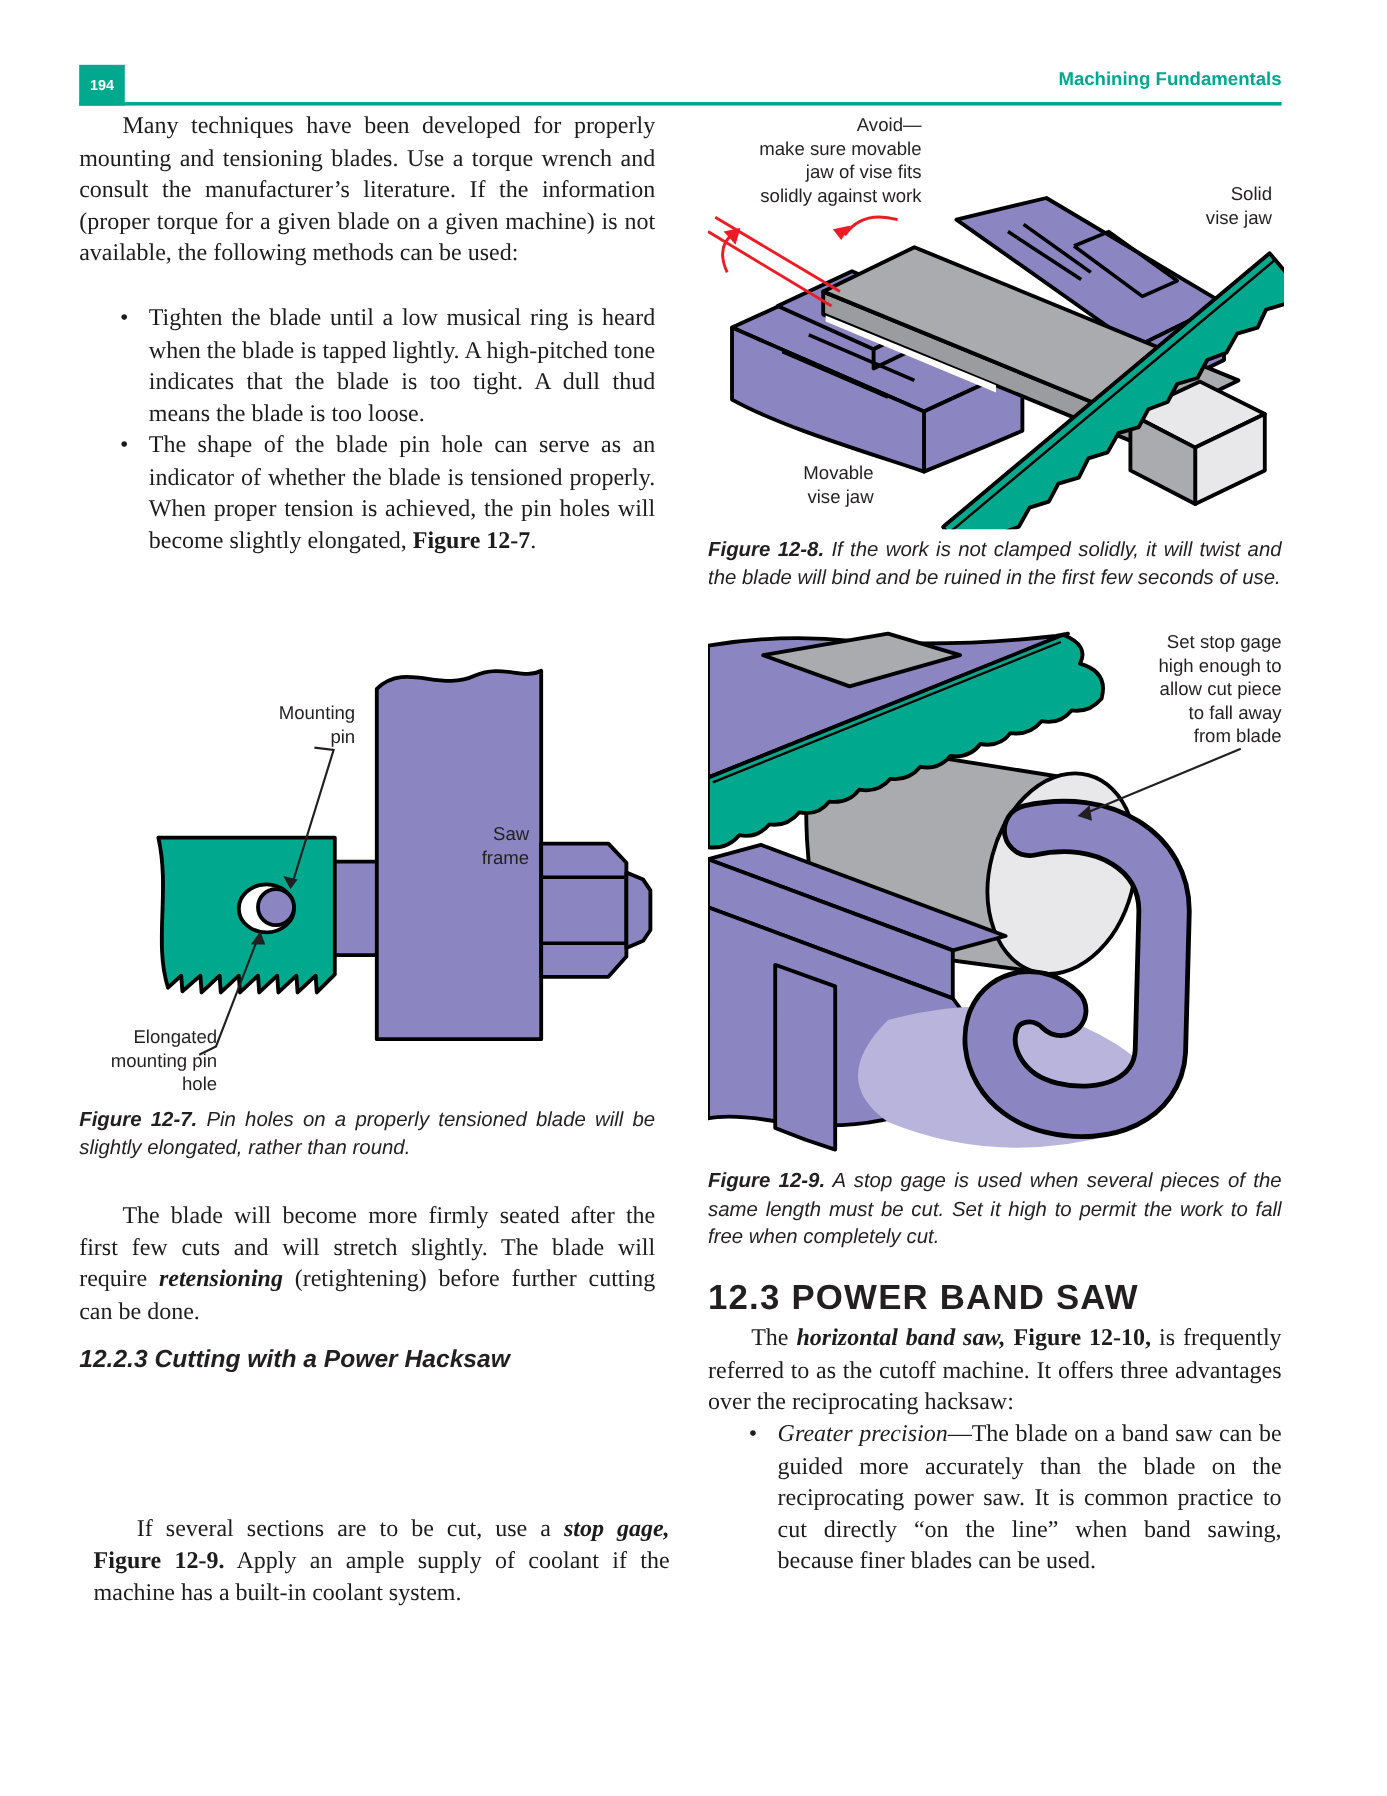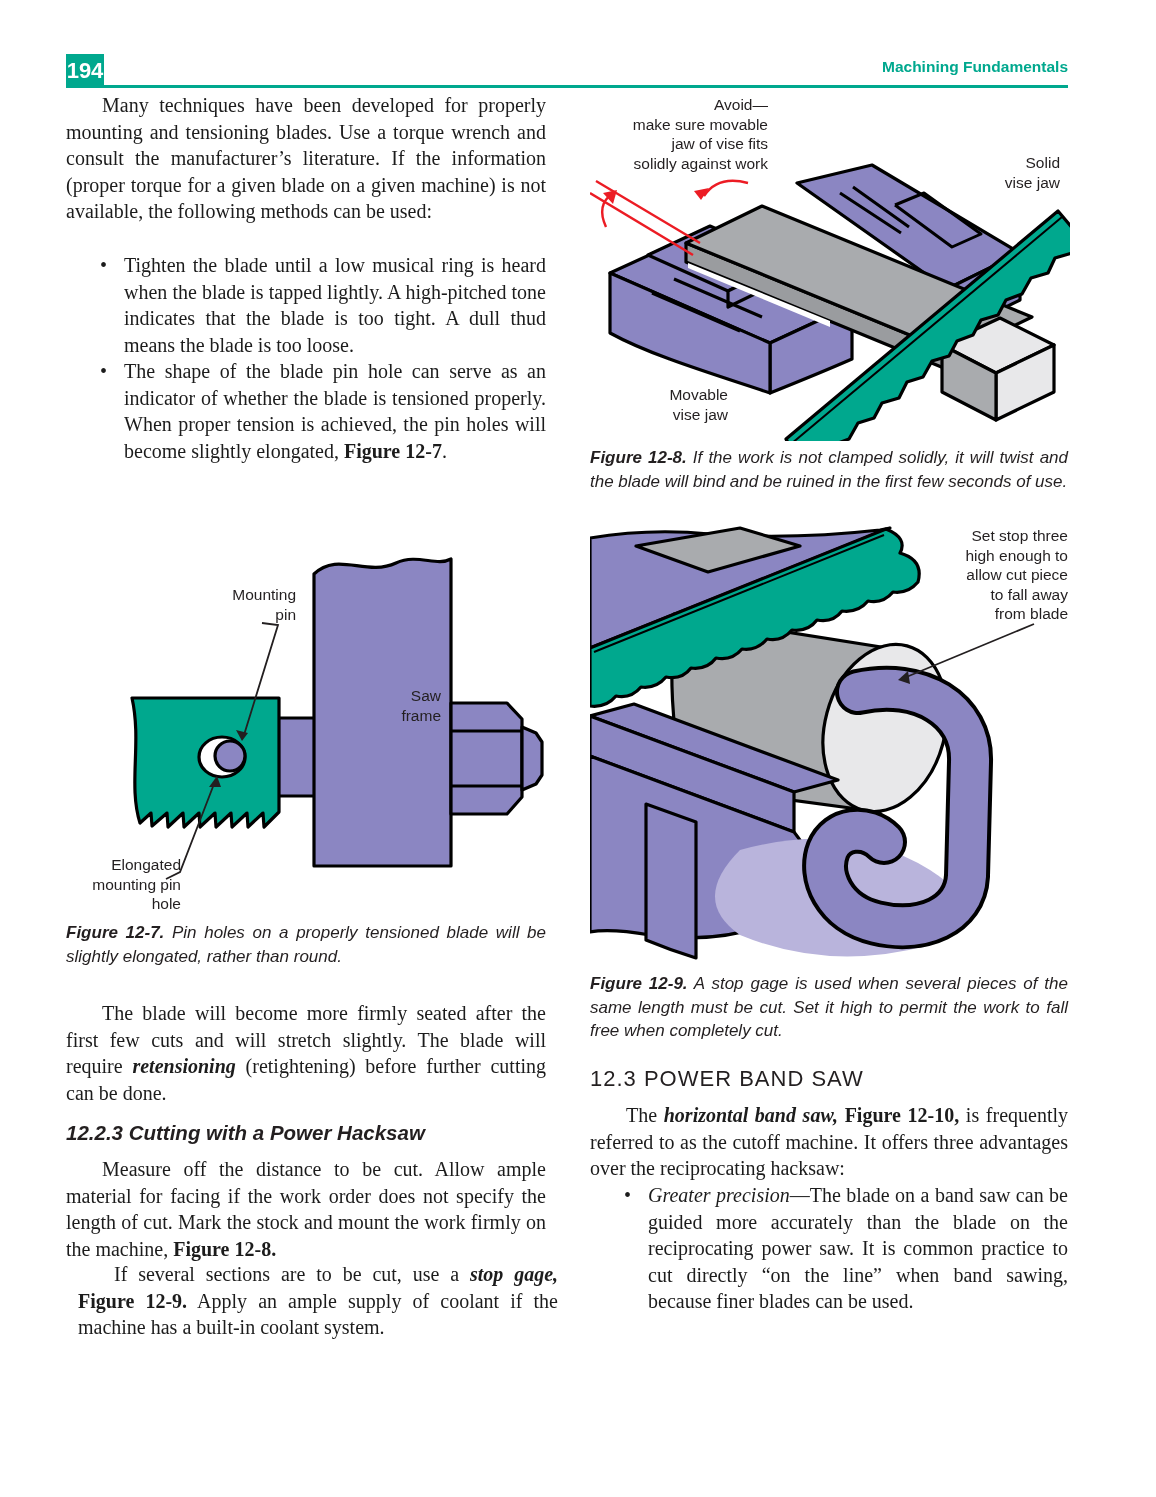--- a/index.html
+++ b/index.html
@@ -7,35 +7,35 @@
     --gray_dark:#9A9C9F; --gray_light:#E8E8EA; --red:#EC1C24; --ink:#231F20; --text:#1C1C1C;
   }
   *{margin:0;padding:0;box-sizing:border-box;}
   html,body{background:#fff;}
   .page{position:relative;width:1156px;height:1497px;background:#fff;overflow:hidden;
         font-family:"Liberation Serif","DejaVu Serif",serif;color:var(--text,#1c1c1c);}
   .abs{position:absolute;}
   
   .badge{left:66px;top:54px;width:38px;height:34px;background:var(--teal);color:#fff;
          display:flex;align-items:center;justify-content:center;
-         font-family:"Liberation Sans","DejaVu Sans",sans-serif;font-weight:700;font-size:22px;z-index:2;}
+         font-family:"Liberation Sans","DejaVu Sans",sans-serif;font-weight:700;font-size:12px;z-index:2;}
   .hrule{left:66px;top:85px;width:1002px;height:3px;background:var(--teal);}
   .htitle{right:88px;top:58px;font-family:"Liberation Sans","DejaVu Sans",sans-serif;
           font-weight:700;font-size:15.5px;color:var(--teal);}
   
   .body{font-size:20px;line-height:26.5px;text-align:justify;}
   .ind{text-indent:36px;}
   .b{font-weight:700;} .i{font-style:italic;}
   .bullets{font-size:20px;line-height:26.5px;}
   .bullet-item{position:relative;padding-left:58px;text-align:justify;}
   .dot{position:absolute;left:34px;top:0;}
   .h1{font-family:"Liberation Sans","DejaVu Sans",sans-serif;font-weight:700;font-style:italic;
       font-size:20.5px;color:var(--ink);}
-  .h2{font-family:"Liberation Sans","DejaVu Sans",sans-serif;font-weight:400;
-      font-size:22px;letter-spacing:1px;color:var(--ink);}
+  .h2{font-family:"Liberation Sans","DejaVu Sans",sans-serif;font-weight:700;
+      font-size:29px;letter-spacing:1px;color:var(--ink);}
   
   .figure{position:absolute;}
   .figure svg{position:absolute;left:0;top:0;}
   .fig-label{position:absolute;font-family:"Liberation Sans","DejaVu Sans",sans-serif;
              font-size:15.5px;line-height:19.5px;color:var(--ink);text-align:right;
              white-space:pre-line;z-index:3;}
   .caption{font-family:"Liberation Sans","DejaVu Sans",sans-serif;font-style:italic;
            font-size:17px;line-height:23.5px;color:var(--ink);text-align:justify;}
   .cap-lead{font-weight:700;}
   
@@ -102,23 +102,20 @@
   <p class="abs caption" style="left:66px;top:921px;width:480px;">
     <span class="cap-lead">Figure 12-7.</span><span> Pin holes on a properly tensioned blade will be slightly elongated, rather than round.</span>
   </p>
 
   <p class="abs body ind" style="left:66px;top:1000px;width:480px;font-family:Liberation Serif, serif;">
     <span>The blade will become more firmly seated after the first few cuts and will stretch slightly. The blade will require </span><span class="b i">retensioning</span><span> (retightening) before further cutting can be done.</span>
   </p>
 
   <h3 class="abs h1" style="left:66px;top:1121px;width:480px;">12.2.3 Cutting with a Power Hacksaw</h3>
 
-  <p class="abs body ind" style="left:66px;top:1156px;width:480px;">
-    <span>Measure off the distance to be cut. Allow ample material for facing if the work order does not specify the length of cut. Mark the stock and mount the work firmly on the machine, </span><span class="b">Figure 12-8.</span>
-  </p>
 
   <p class="abs body ind" style="left:78px;top:1261px;width:480px;">
     <span>If several sections are to be cut, use a </span><span class="b i">stop gage,</span><span> </span><span class="b">Figure 12-9.</span><span> Apply an ample supply of coolant if the machine has a built-in coolant system.</span>
   </p>
 
   <div class="figure" style="left:590px;top:93px;width:480px;height:348px;">
     <svg width="480" height="348" viewBox="0 0 480 348">
 
       <path class="f-purple o" d="M207,90 L282,72 L430,160 L357,196 Z"></path>
       <path class="f-purple o" d="M357,196 L430,160 L430,207 L357,243 Z"></path>
@@ -187,21 +184,21 @@
         Q192,122 177,119 Q167,131 152,129 Q142,141 126,138 Q117,150 101,148 Q92,160 76,157
         Q66,169 51,167 Q41,179 26,176 Q16,188 0,186 Z"></path>
       <path class="o2" fill="none" d="M4,132 L294,15"></path>
 
       <path class="gage-out" d="M268,172 C330,158 382,190 380,242 L377,356 C375,396 332,414 286,403 C244,393 228,356 238,330 C247,308 276,304 294,322"></path>
       <path class="gage-in" d="M268,172 C330,158 382,190 380,242 L377,356 C375,396 332,414 286,403 C244,393 228,356 238,330 C247,308 276,304 294,322"></path>
 
       <path class="ann" d="M444,104 L314,158"></path>
       <polygon points="308,160 318,151 320,164" fill="#231F20"></polygon>
     </svg>
-    <div class="fig-label" style="left:330px;top:6px;width:148px;">Set stop three
+    <div class="fig-label" style="left:330px;top:6px;width:148px;">Set stop gage
 high enough to
 allow cut piece
 to fall away
 from blade</div>
   </div>
   <p class="abs caption" style="left:590px;top:972px;width:478px;">
     <span class="cap-lead">Figure 12-9.</span><span> A stop gage is used when several pieces of the same length must be cut. Set it high to permit the work to fall free when completely cut.</span>
   </p>
 
   <h2 class="abs h2" style="left:590px;top:1066px;width:478px;">12.3 POWER BAND SAW</h2>

